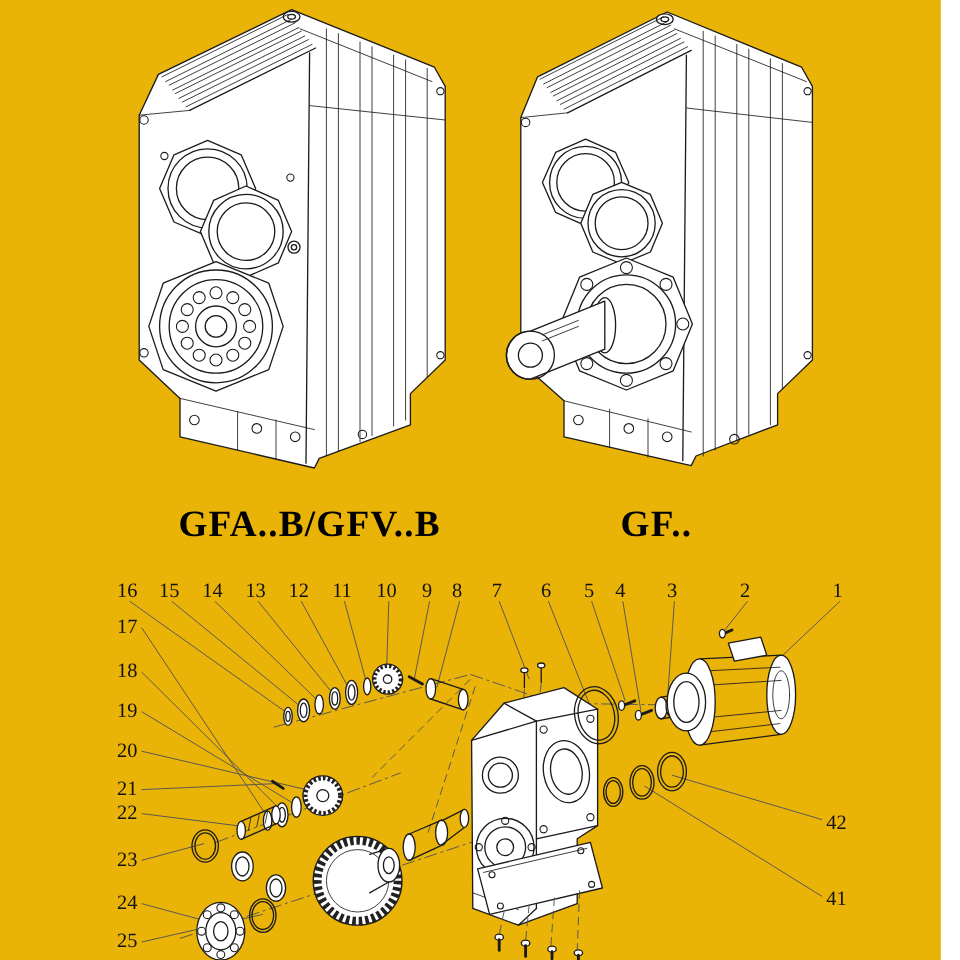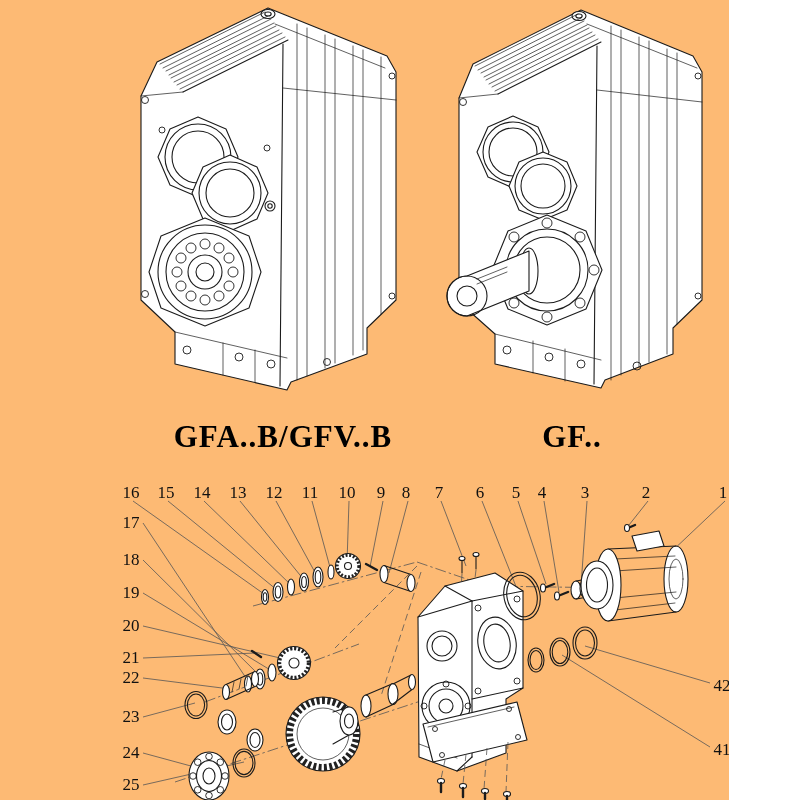--- a/index.html
+++ b/index.html
@@ -1,17 +1,17 @@
 <!DOCTYPE html>
 <html><head>
 <meta charset="utf-8">
 <style>
   html,body{margin:0;padding:0;background:#ffffff;}
-  #stage{position:relative;width:704px;height:800px;background:#fdba74;overflow:hidden;
-         font-family:"Liberation Serif", serif;padding-left:25px;}
+  #stage{position:relative;width:784px;height:800px;background:#eab308;overflow:hidden;
+         font-family:"Liberation Serif", serif;}
   svg{display:block;}
   .ln{fill:none;stroke:#1b1b1b;stroke-width:1.1;stroke-linejoin:round;stroke-linecap:round;}
   .lnf{fill:#ffffff;stroke:#1b1b1b;stroke-width:1.1;stroke-linejoin:round;}
   .thin{stroke-width:0.7;}
   .bolt{fill:none;stroke:#1b1b1b;stroke-width:0.9;}
   .dash{fill:none;stroke:#555;stroke-width:0.8;stroke-dasharray:7 4;}
   .dashdot{fill:none;stroke:#555;stroke-width:0.8;stroke-dasharray:11 3 2.5 3;}
   .teeth{fill:none;stroke:#222;}
   .thick{stroke:#1b1b1b;stroke-width:2.4;stroke-linecap:round;}
   #leader-lines line{stroke:#555;stroke-width:0.8;}

